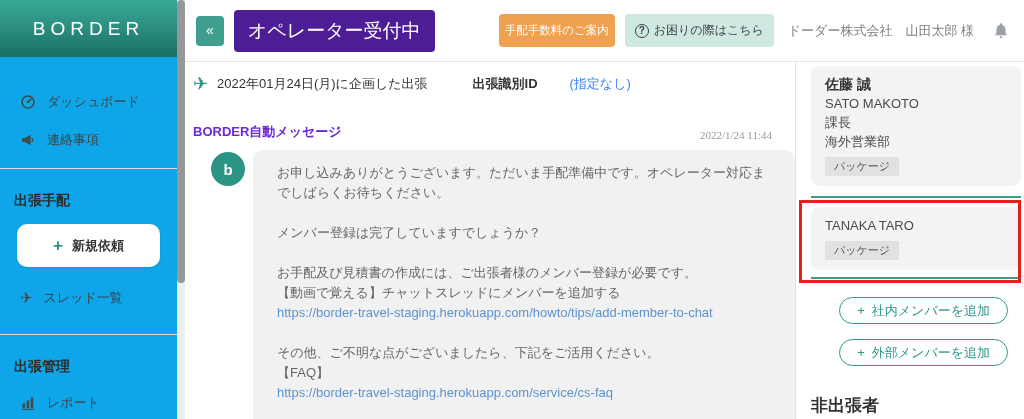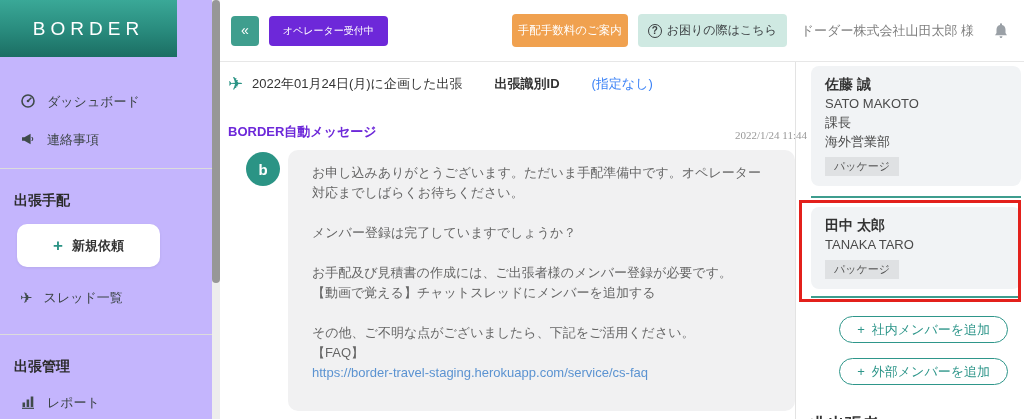--- a/index.html
+++ b/index.html
@@ -1,63 +1,63 @@
 <!DOCTYPE html>
 <html><head>
 <meta charset="utf-8">
 <style>
   * { margin:0; padding:0; box-sizing:border-box; }
   html,body { width:1024px; height:419px; overflow:hidden; }
   body { font-family:"Liberation Sans","DejaVu Sans",sans-serif; font-size:13px; background:#fff; color:#333; }
   .app { width:1024px; height:419px; display:flex; }
 
   
-  .sidebar { width:220px; flex:none; background:#c4b5fd; position:relative; }
+  .sidebar { width:185px; flex:none; background:#0ea5e9; position:relative; }
   .logo { width:177px; height:57px; display:flex; align-items:center; justify-content:center;
           background:linear-gradient(180deg,#3aa897 0%, #2a8d7f 50%, #1b6e63 100%);
           color:#fff; font-size:19px; letter-spacing:5px; font-weight:500; }
   .nav { padding-top:26px; }
-  .nav-item { display:flex; align-items:flex-start; gap:11px; padding:10px 0 10px 20px;
+  .nav-item { display:flex; align-items:center; gap:11px; padding:10px 0 10px 20px;
               color:#3c4446; font-size:13px; cursor:pointer; }
   .nav-item svg { flex:none; color:#3f4a4a; }
   .side-divider { height:1px; background:#dcdcdc; margin:9px 0; }
   .section-title { padding:14px 14px 8px; font-weight:bold; color:#2b2b2b; font-size:14px; }
   .new-request { margin:6px 0 12px 17px; width:143px; height:43px; background:#fff; border-radius:10px;
                  display:flex; align-items:center; justify-content:center; gap:9px;
                  font-weight:bold; color:#333; box-shadow:0 1px 3px rgba(0,0,0,0.07); cursor:pointer; }
   .plus-teal { color:#2b9485; font-weight:bold; font-size:17px; line-height:1; }
   .plane-glyph { color:#3f4a4a; font-size:15px; }
   .scroll-track { position:absolute; top:0; right:0; width:8px; height:100%; background:#ededed; }
   .scroll-thumb { position:absolute; top:0; right:0; width:8px; height:283px; background:#979797; border-radius:4px; }
 
   
   .main { flex:1; display:flex; flex-direction:column; background:#fff; min-width:0; }
   .topbar { height:62px; flex:none; display:flex; align-items:center; padding:0 14px 0 11px;
             border-bottom:1px solid #e7e7e7; gap:10px; }
   .btn { border:none; border-radius:4px; cursor:pointer; font-family:inherit; }
   .btn-collapse { background:#3f9e8e; color:#fff; font-size:14px; padding:6px 10px 8px; }
-  .btn-status { background:#6d28d9; color:#fff; font-size:10px; padding:8px 14px; }
+  .btn-status { background:#4c1d95; color:#fff; font-size:19px; padding:8px 14px; }
   .topbar-spacer { flex:1; }
   .btn-fee { background:#f0a14f; color:#fff; font-size:11.5px; padding:9px 6px; }
   .btn-help { background:#cfe9e2; color:#3c4043; font-size:12px; padding:8px 10px;
               display:flex; align-items:center; gap:5px; }
   .q-circle { width:14px; height:14px; border:1.3px solid #3c4043; border-radius:50%;
               display:inline-flex; align-items:center; justify-content:center;
               font-size:10px; font-weight:bold; flex:none; }
-  .account { color:#7f7f7f; font-size:13px; display:flex; margin:0 6px 0 4px; white-space:nowrap; }
+  .account { color:#7f7f7f; font-size:13px; display:flex; gap:13px; margin:0 6px 0 4px; white-space:nowrap; }
   .bell { margin-left:2px; cursor:pointer; display:flex; }
 
   .content-row { flex:1; display:flex; min-height:0; }
 
   
   .thread { flex:1; padding:8px 0 0 8px; min-width:0; }
   .trip-row { display:flex; align-items:center; height:28px; }
   .trip-plane { color:#2b9485; font-size:18px; margin-right:9px; }
   .trip-title { color:#333; }
-  .trip-id-label { margin-left:32px; font-weight:bold; color:#333; }
+  .trip-id-label { margin-left:45px; font-weight:bold; color:#333; }
   .trip-id-value { margin-left:32px; color:#3b82f6; }
   .msg-header { display:flex; align-items:flex-end; margin-top:25px; width:579px; }
   .msg-sender { color:#6d28d9; font-weight:bold; font-size:13px; }
   .msg-time { margin-left:auto; color:#999; font-size:11px;font-family:Liberation Serif, serif; }
   .msg-row { display:flex; margin-top:9px; padding-left:18px; }
   .avatar { width:34px; height:34px; border-radius:50%; background:#2b9485; color:#fff;
             font-weight:bold; font-size:15px; display:flex; align-items:center; justify-content:center;
             flex:none; margin:2px 8px 0 0; }
   .bubble { width:592px; background:#f1f1f2; border-radius:10px; padding:13px 24px 28px;
             color:#666; font-size:13px; line-height:20px; }
@@ -178,20 +178,21 @@
           <div class="bubble">
             <div class="para">
               <div>お申し込みありがとうございます。ただいま手配準備中です。オペレーター対応までしばらくお待ちください。</div>
             </div>
             <div class="para">
               <div>メンバー登録は完了していますでしょうか？</div>
             </div>
             <div class="para">
               <div>お手配及び見積書の作成には、ご出張者様のメンバー登録が必要です。</div>
               <div>【動画で覚える】チャットスレッドにメンバーを追加する</div>
+              <a href="#">https://border-travel-staging.herokuapp.com/howto/tips/add-member-to-chat</a>
             </div>
             <div class="para">
               <div>その他、ご不明な点がございましたら、下記をご活用ください。</div>
               <div>【FAQ】</div>
               <a href="#">https://border-travel-staging.herokuapp.com/service/cs-faq</a>
             </div>
           </div>
         </div>
       </section>
 
@@ -201,21 +202,20 @@
           <div class="sub">SATO MAKOTO</div>
           <div class="sub">課長</div>
           <div class="sub">海外営業部</div>
           <span class="badge">パッケージ</span>
         </div>
 
         <div class="teal-line divider-1"></div>
 
         <div class="highlight-wrap">
           <div class="card">
-            <div class="name">田中 太郎</div>
             <div class="sub">TANAKA TARO</div>
             <span class="badge">パッケージ</span>
           </div>
           <div class="teal-line"></div>
           <div class="red-box"></div>
         </div>
 
         <div class="panel-buttons">
           <button class="pill">
             <span>+</span>

